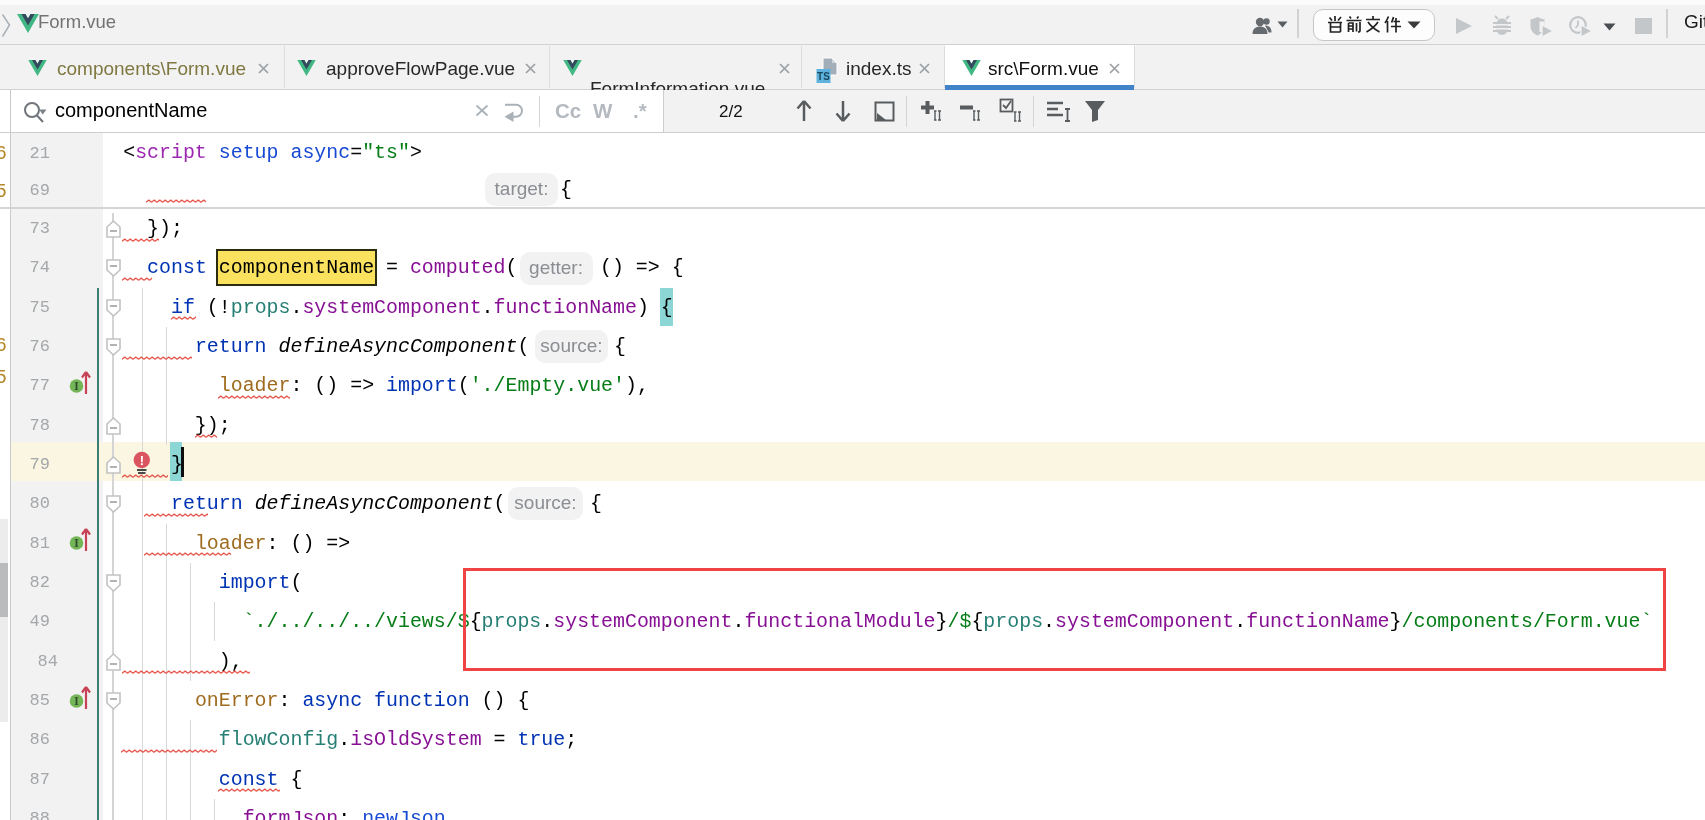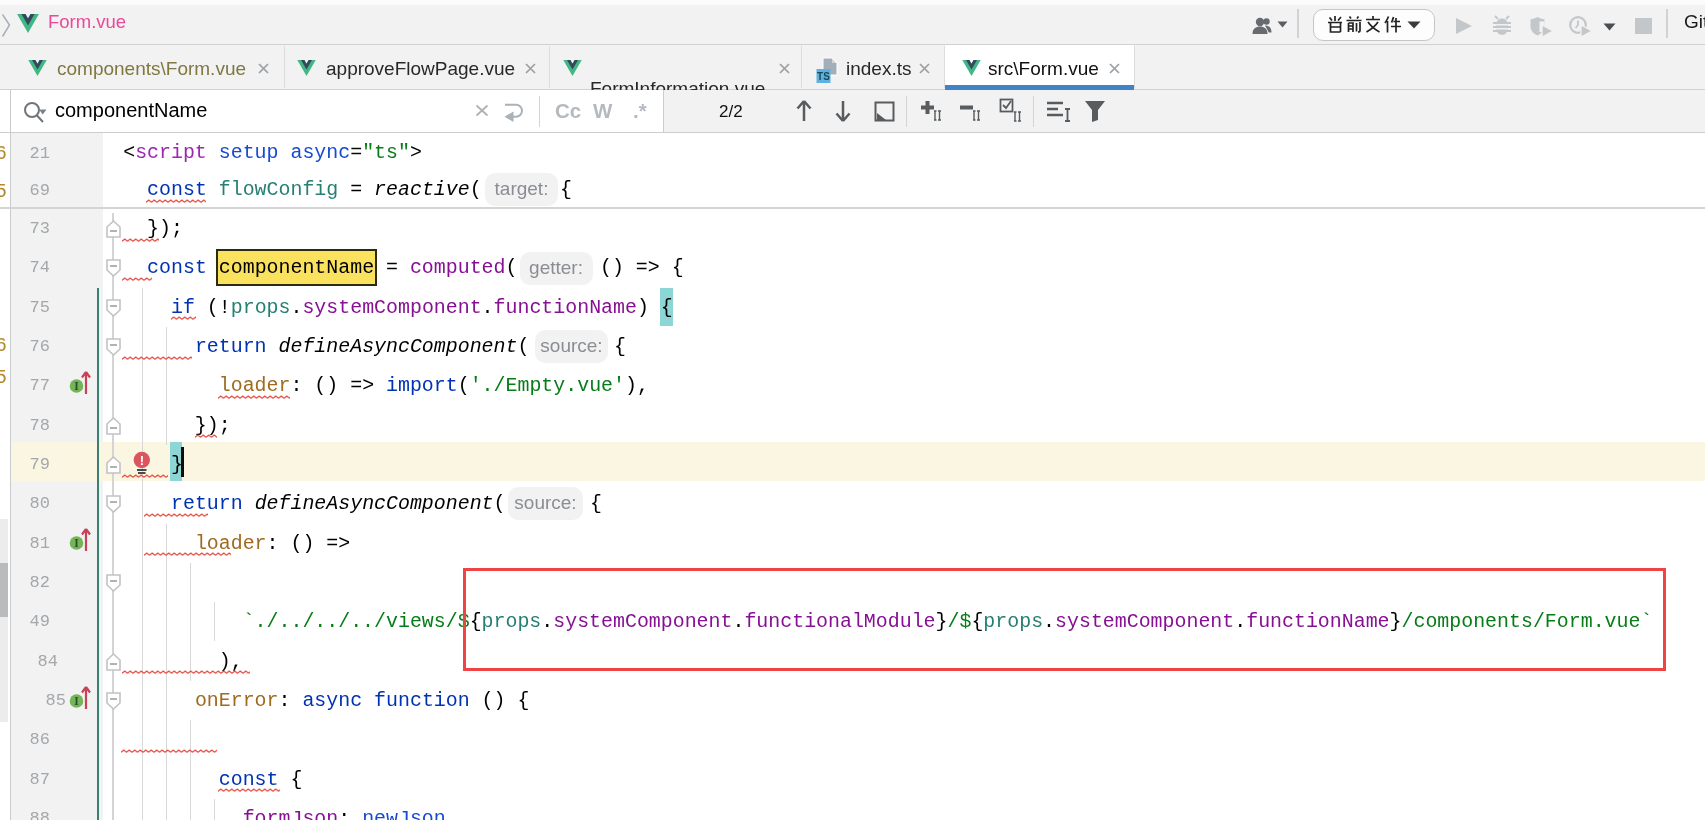--- a/index.html
+++ b/index.html
@@ -33,21 +33,21 @@
 
 <div class="abs" style="left:0;top:0;width:1705px;height:45px;background:#f2f2f2;border-bottom:1px solid #d1d1d1;box-sizing:border-box;"></div>
 <div class="abs" style="left:0;top:0;width:1705px;height:5px;background:#fbfbfb;"></div>
 <svg class="abs" style="left:1px;top:13px" width="10" height="25" viewBox="0 0 10 25">
       <path d="M1.5 1.5 L8.5 12 L1.5 23.5" stroke="#a9b0b7" stroke-width="1.5" fill="none"></path>
     </svg>
 <svg class="abs" style="left:17px;top:14px" width="22" height="19" viewBox="0 0 261.76 226.69">
       <path fill="#41b883" d="M161.096.001l-30.225 52.351L100.647.001H-.005l130.877 226.688L261.749.001z"></path>
       <path fill="#35495e" d="M161.096.001l-30.225 52.351L100.647.001H52.346l78.526 136.01L209.398.001z"></path>
     </svg>
-<div class="abs" style="left:48px;top:11px;font-size:18.5px;color:#ec4899;">Form.vue</div>
+<div class="abs" style="left:38px;top:11px;font-size:18.5px;color:#737373;">Form.vue</div>
 
 <svg class="abs" style="left:1251px;top:17px" width="22" height="18" viewBox="0 0 22 18">
       <circle cx="9" cy="5" r="4.2" fill="#666b70"></circle>
       <path d="M1.5 17 C1.5 11.5 5 9.5 9 9.5 C13 9.5 16.5 11.5 16.5 17 Z" fill="#666b70"></path>
       <circle cx="15.5" cy="4.5" r="3.2" fill="#666b70"></circle>
       <path d="M14 8.6 C17.5 8.6 20.5 10.5 20.5 15.5 L17.8 15.5" fill="#666b70"></path>
     </svg>
 <svg class="abs" style="left:1277px;top:21px" width="11" height="7">
       <path d="M0.5 0.5 L10.5 0.5 L5.5 6.5 Z" fill="#595e63"></path>
     </svg>
@@ -245,39 +245,38 @@
 <div class="num" style="left:0;top:287.7px;">75</div>
 <div class="num" style="left:0;top:327px;">76</div>
 <div class="num" style="left:0;top:366.3px;">77</div>
 <div class="num" style="left:0;top:405.7px;">78</div>
 <div class="num" style="left:0;top:445px;">79</div>
 <div class="num" style="left:0;top:484.3px;">80</div>
 <div class="num" style="left:0;top:523.6px;">81</div>
 <div class="num" style="left:0;top:563px;">82</div>
 <div class="num" style="left:0;top:602.3px;">49</div>
 <div class="num" style="left:0;top:641.6px;padding-left:8px;">84</div>
-<div class="num" style="left:16px;top:681px;">85</div>
+<div class="num" style="left:0;top:681px;">85</div>
 <div class="num" style="left:0;top:720.3px;">86</div>
 <div class="num" style="left:0;top:759.6px;">87</div>
 <div class="num" style="left:0;top:799px;">88</div>
 
 <div class="abs" style="left:97.2px;top:287.6px;width:2px;height:533px;background:#3B7E74;"></div>
 
 <div class="abs" style="left:112.2px;top:213px;width:1.6px;height:607px;background:#d4d4d4;"></div>
 
 <div class="guide" style="left:142px;top:287.7px;height:532px;"></div>
 <div class="guide" style="left:166px;top:327px;height:118px;"></div>
 <div class="guide" style="left:166px;top:523.6px;height:296px;"></div>
 <div class="guide" style="left:190px;top:563px;height:118px;"></div>
 <div class="guide" style="left:190px;top:720.3px;height:100px;"></div>
 <div class="guide" style="left:214px;top:602.3px;height:39px;"></div>
 <div class="guide" style="left:214px;top:799px;height:21px;"></div>
 
 <div class="cl mono" style="top:134px;line-height:37px;"><span style="color:#080808">&lt;</span><span style="color:#9C27B0">script</span> <span class="kw2">setup</span> <span class="kw2">async</span><span style="color:#080808">=</span><span class="st">"ts"</span><span style="color:#080808">&gt;</span></div>
-<div class="cl mono" style="top:171px;line-height:37px;">  <span class="kw">const</span> <span class="vr">flowConfig</span> = <span class="it">reactive</span>(</div>
 <div class="pill" style="left:485px;top:173px;width:73px;">target:</div>
 <div class="cl mono" style="left:560px;top:171px;line-height:37px;">{</div>
 <div class="cl mono" style="top:209px;">  });</div>
 <div class="cl mono" style="top:248.3px;">  <span class="kw">const</span> componentName = <span class="pp">computed</span>(</div>
 <div class="abs" style="left:216px;top:248.5px;width:161px;height:37px;background:#FAE25F;border:2px solid #2b2b10;box-sizing:border-box;z-index:2;"></div>
 <div class="cl mono" style="left:218.8px;top:248.3px;z-index:3;">componentName</div>
 <div class="pill" style="left:519.5px;top:251.5px;width:73px;">getter:</div>
 <div class="cl mono" style="left:600px;top:248.3px;">() =&gt; {</div>
 <div class="abs" style="left:659.8px;top:287.9px;width:13.4px;height:38.6px;background:#8CD6D6;"></div>
 <div class="cl mono" style="top:287.7px;">    <span class="kw">if</span> (!<span class="vr">props</span>.<span class="pp">systemComponent</span>.<span class="pp">functionName</span>) {</div>
@@ -286,23 +285,25 @@
 <div class="cl mono" style="left:614px;top:327px;">{</div>
 <div class="cl mono" style="top:366.3px;">        <span class="ky">loader</span>: () =&gt; <span class="kw">import</span>(<span class="st">'./Empty.vue'</span>),</div>
 <div class="cl mono" style="top:405.7px;">      });</div>
 <div class="abs" style="left:169.8px;top:442.2px;width:12.4px;height:38.5px;background:#8CD6D6;"></div>
 <div class="cl mono" style="top:445px;">    }</div>
 <div class="abs" style="left:181.2px;top:447px;width:3px;height:29.5px;background:#0d0d0d;z-index:3;"></div>
 <div class="cl mono" style="top:484.3px;">    <span class="kw">return</span> <span class="it">defineAsyncComponent</span>(</div>
 <div class="pill" style="left:508px;top:487.4px;width:75px;">source:</div>
 <div class="cl mono" style="left:590px;top:484.3px;">{</div>
 <div class="cl mono" style="top:523.6px;">      <span class="ky">loader</span>: () =&gt;</div>
+<div class="cl mono" style="top:563px;">        <span class="kw">import</span>(</div>
 <div class="cl mono" style="top:602.3px;">          <span class="st">`./../../../views/$</span>{<span class="vr">props</span>.<span class="pp">systemComponent</span>.<span class="pp">functionalModule</span>}<span class="st">/$</span>{<span class="vr">props</span>.<span class="pp">systemComponent</span>.<span class="pp">functionName</span>}<span class="st">/components/Form.vue`</span></div>
 <div class="cl mono" style="top:641.6px;">        ),</div>
 <div class="cl mono" style="top:681px;">      <span class="ky">onError</span>: <span class="kw">async</span> <span class="kw">function</span> () {</div>
+<div class="cl mono" style="top:720.3px;">        <span class="vr">flowConfig</span>.<span class="pp">isOldSystem</span> = <span class="kw">true</span>;</div>
 <div class="cl mono" style="top:759.6px;">        <span class="kw">const</span> {</div>
 <div class="cl mono" style="top:799px;">          <span class="pp">formJson</span>: <span class="kw2">newJson</span>,</div>
 
 <div class="abs" style="left:462.5px;top:568.3px;width:1203px;height:102.7px;border:3px solid #F04343;box-sizing:border-box;z-index:4;"></div>
 
 <svg class="sq" style="left:146px;top:199px" width="60" height="5">
       <rect width="60" height="5" fill="url(#sqp)"></rect>
     </svg>
 <svg class="sq" style="left:122px;top:237.5px" width="37" height="5">
       <rect width="37" height="5" fill="url(#sqp)"></rect>

